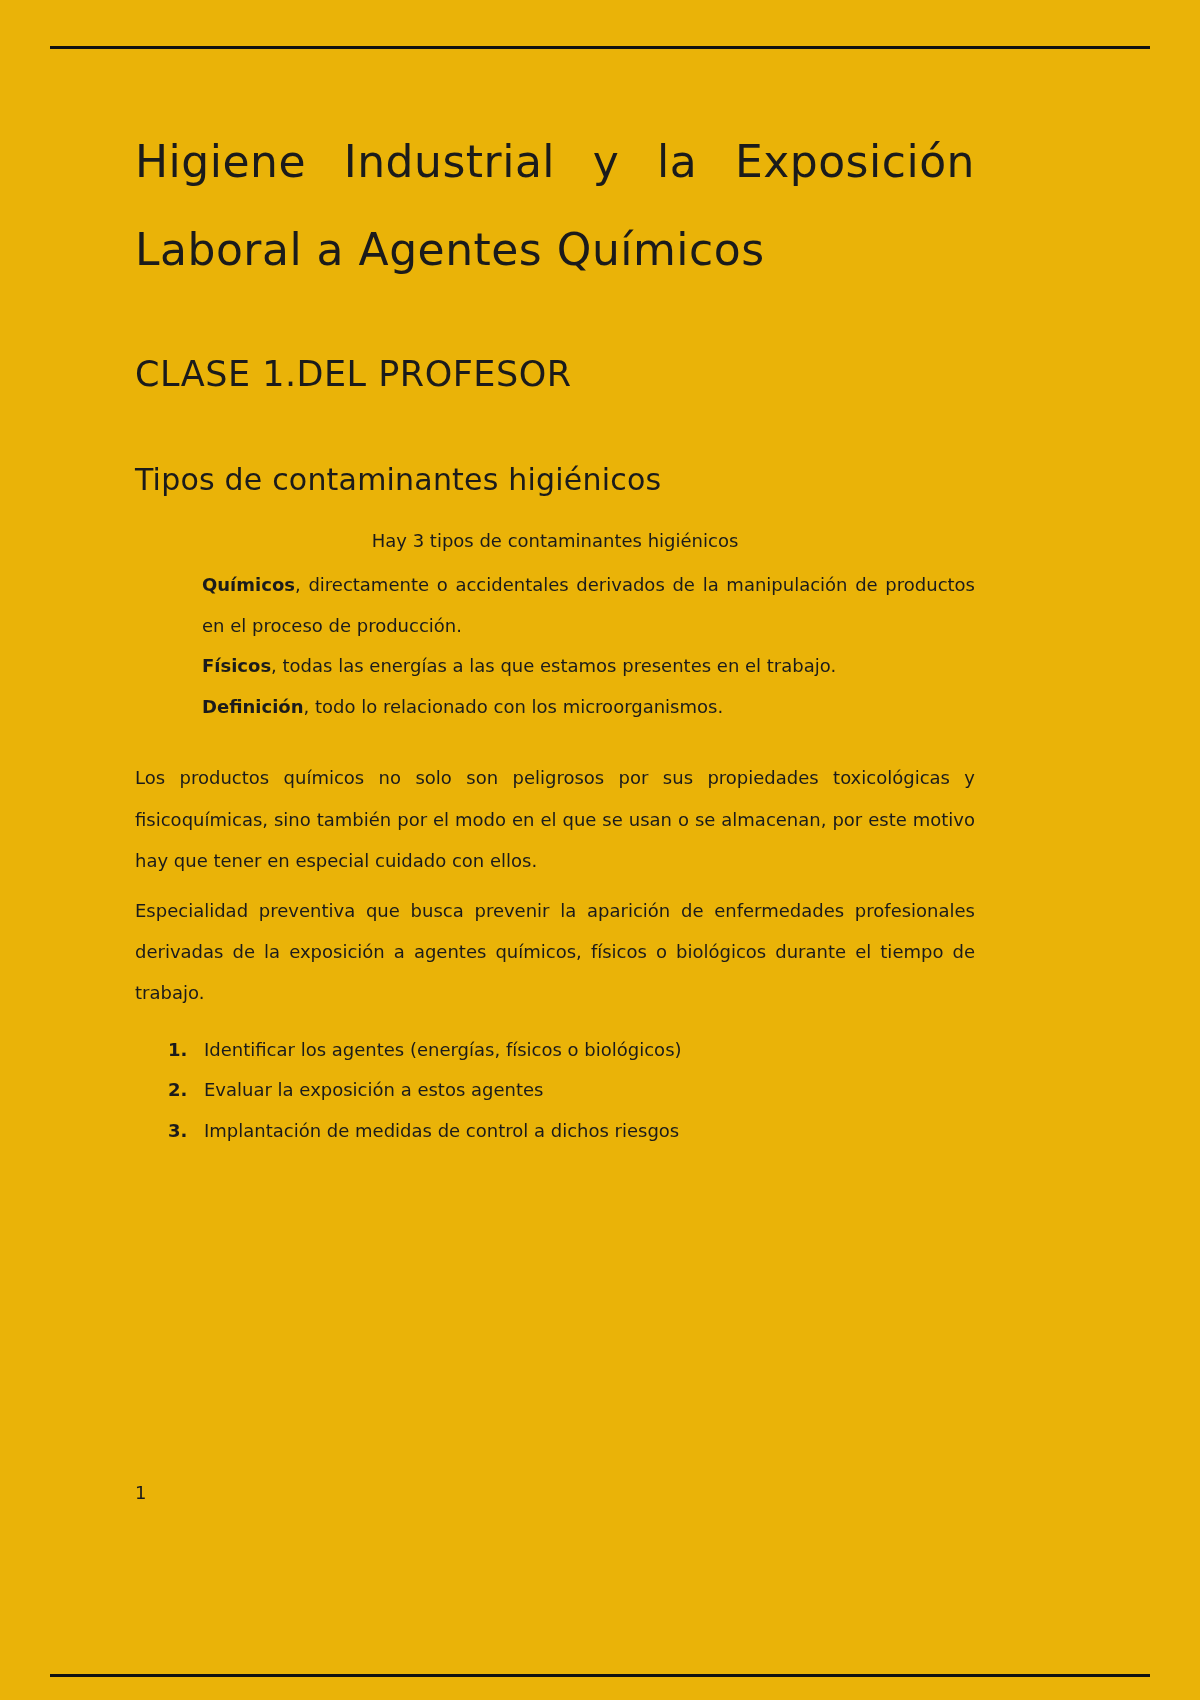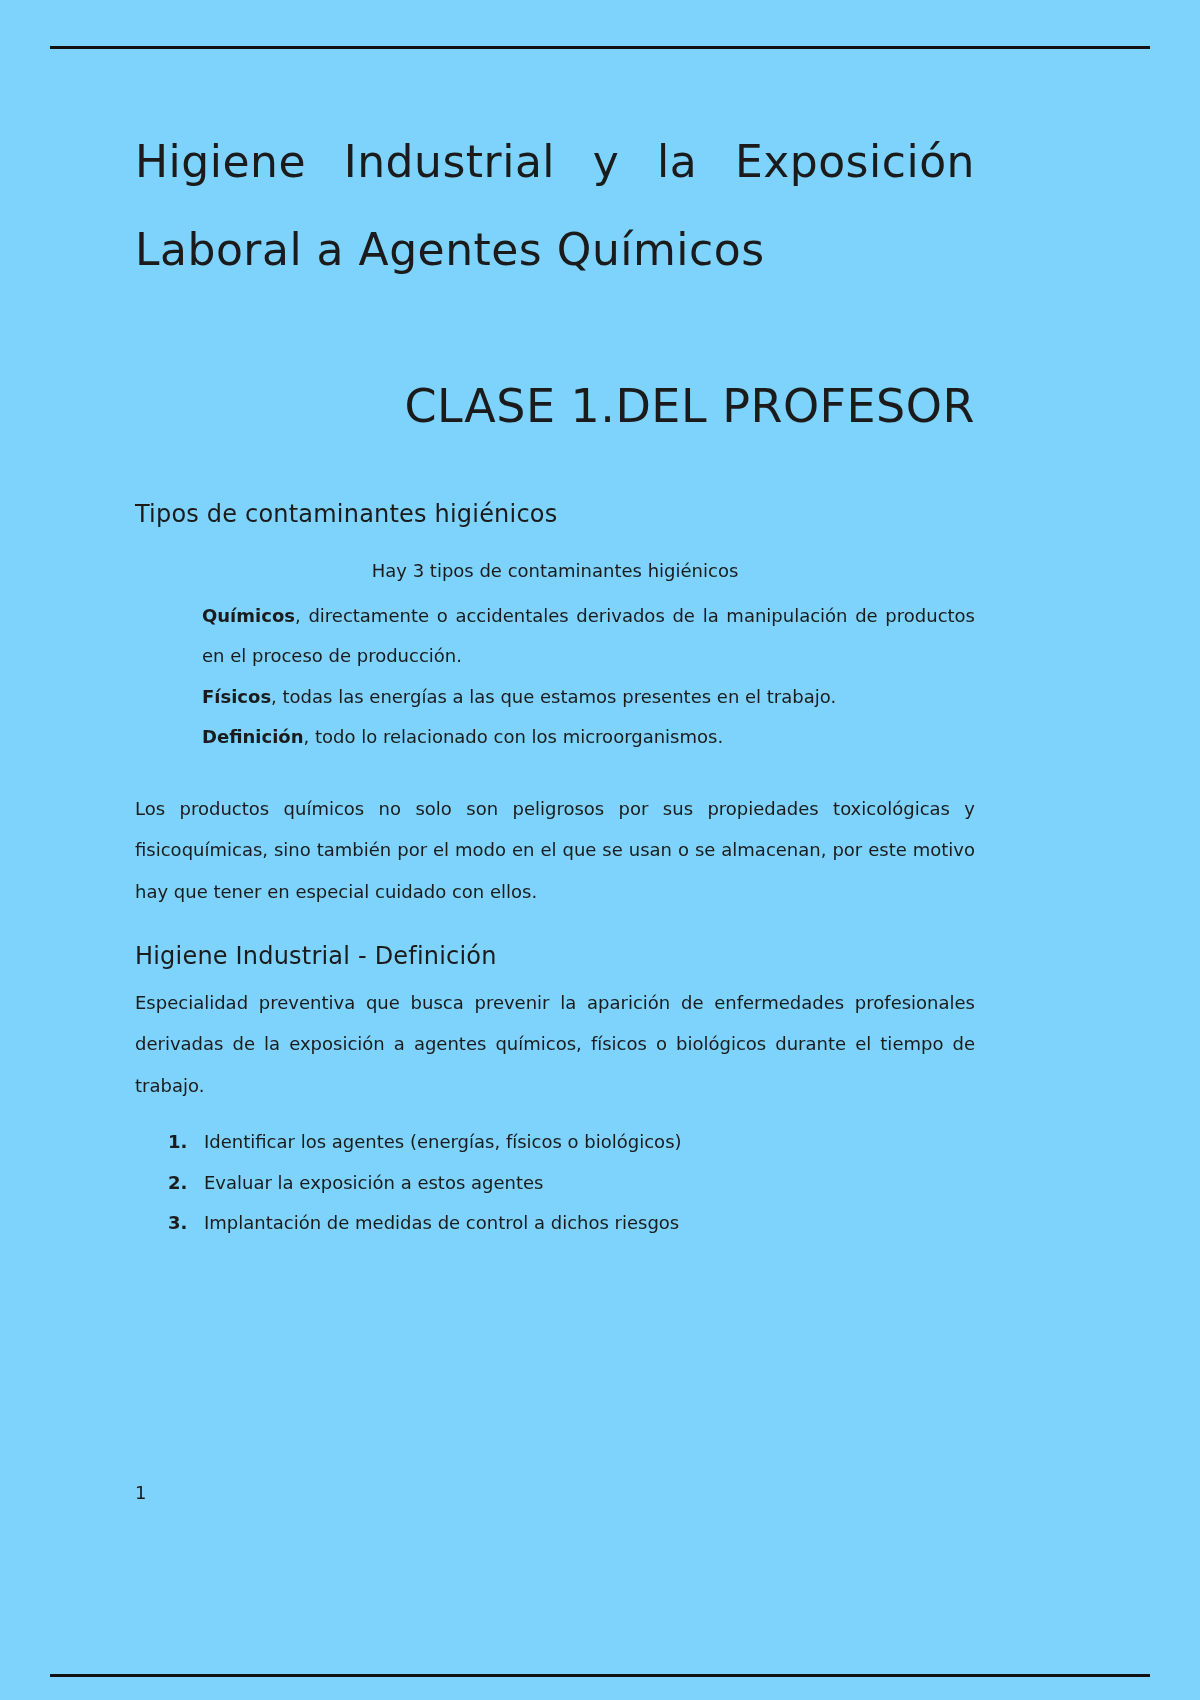--- a/index.html
+++ b/index.html
@@ -4,21 +4,21 @@
 <style>
   * { margin: 0; padding: 0; box-sizing: border-box; }
   html, body { background: #e8e8e8; }
   body { font-family: "DejaVu Sans", sans-serif; }
 
   .page {
     position: relative;
     width: 1200px;
     height: 1700px;
     margin: 0 auto;
-    background: #7dd3fc;
+    background: #eab308;
     color: #1b1b1b;
     overflow: hidden;
   }
 
   .rule {
     position: absolute;
     left: 50px;
     right: 50px;
     height: 3px;
     background: #111111;
@@ -39,30 +39,29 @@
     line-height: 2.0;
     font-weight: 500;
     letter-spacing: 0.5px;
   }
   .doc-title .title-line-justify {
     text-align: justify;
     text-align-last: justify;
   }
 
   .h-clase {
-    margin-top: 80px;
-    font-size: 46px;
+    margin-top: 56px;
+    font-size: 35px;
     font-weight: 500;
     line-height: 1.4;
     letter-spacing: 0.5px;
-    text-align: right;
   }
 
   .h-section {
-    font-size: 24px;
+    font-size: 30px;
     font-weight: 500;
     line-height: 1.5;
     letter-spacing: 0.2px;
   }
   .h-section.s1 { margin-top: 58px; }
   .h-section.s2 { margin-top: 26px; }
   .h-section.s3 { margin-top: 64px; }
 
   .para {
     font-size: 18px;
@@ -144,21 +143,20 @@
         <span class="bullet-text"><b>Físicos</b><span>, todas las energías a las que estamos presentes en el trabajo.</span></span>
       </li>
       <li>
         <span class="dot-cell"><span class="dot"></span></span>
         <span class="bullet-text"><b>Definición</b><span>, todo lo relacionado con los microorganismos.</span></span>
       </li>
     </ul>
 
     <p class="para after-list">Los productos químicos no solo son peligrosos por sus propiedades toxicológicas y fisicoquímicas, sino también por el modo en el que se usan o se almacenan, por este motivo hay que tener en especial cuidado con ellos.</p>
 
-    <h3 class="h-section s2">Higiene Industrial - Definición</h3>
 
     <p class="para def">Especialidad preventiva que busca prevenir la aparición de enfermedades profesionales derivadas de la exposición a agentes químicos, físicos o biológicos durante el tiempo de trabajo.</p>
 
 
     <ol class="steps-list">
       <li>
         <span class="step-num">1.</span>
         <span class="step-text">Identificar los agentes (energías, físicos o biológicos)</span>
       </li>
       <li>

